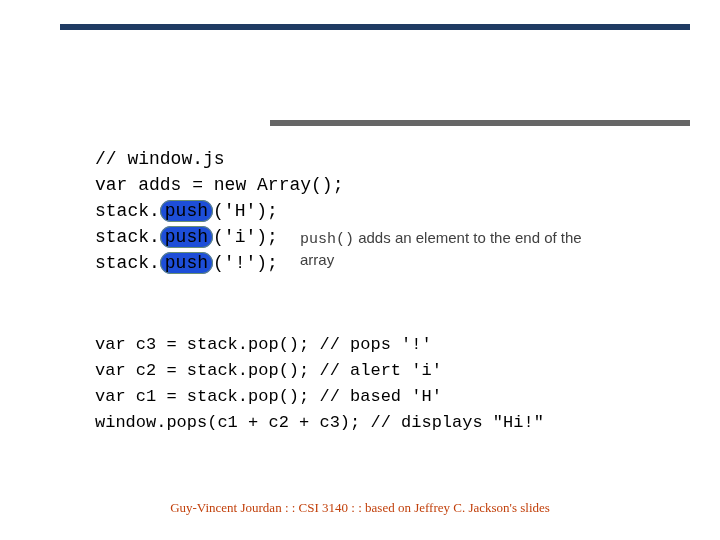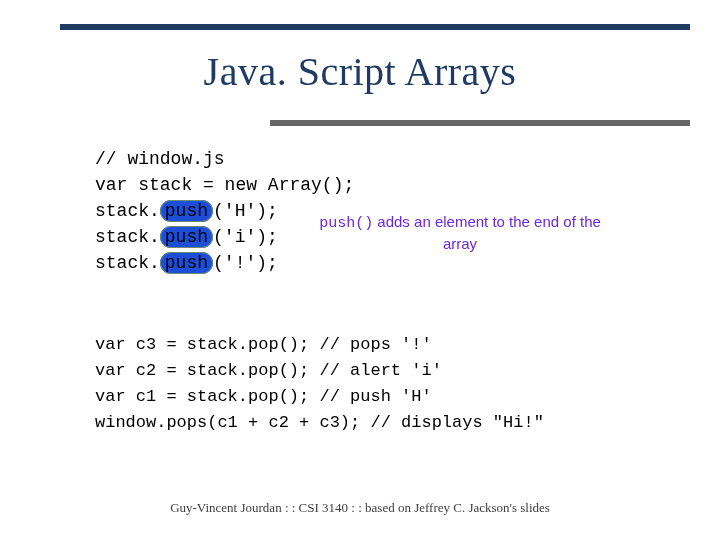--- a/index.html
+++ b/index.html
@@ -55,73 +55,71 @@
   }
   .hl {
     background: #1d4ed8;
     border: 1px solid #6a8f74;
     border-radius: 14px;
     padding: 0 4px;
   }
   .callout {
     position: absolute;
     left: 300px;
-    top: 212px;
+    top: 228px;
     width: 320px;
     font-family: Arial, Helvetica, sans-serif;
     font-size: 15px;
-    color: #6d28d9;
+    color: #404040;
     line-height: 1.3;
-    text-align: center;
   }
   .callout .mono {
     font-family: "Courier New", Courier, monospace;
   }
   .footer {
     position: absolute;
     left: 0;
     right: 0;
     bottom: 24px;
     text-align: center;
     font-family: Georgia, serif;
     font-size: 13px;
-    color: #404040;
+    color: #c2410c;
   }
   .code-lower {
     position: absolute;
     left: 95px;
     top: 332px;
     font-family: "Courier New", Courier, monospace;
     font-size: 17px;
     line-height: 26px;
     color: #000;
     white-space: pre;
   }
 </style>
 </head>
 <body>
 
 <div class="slide">
 
   <div class="top-rule"></div>
 
-  <div class="title">Java. Script Arrays</div>
 
   <div class="mid-rule"></div>
 
   <div class="code-block"><span>// window.js</span>
-<span>var stack = new Array();</span>
+<span>var adds = new Array();</span>
 <span>stack.</span><span class="hl">push</span><span>('H');</span>
 <span>stack.</span><span class="hl">push</span><span>('i');</span>
 <span>stack.</span><span class="hl">push</span><span>('!');</span></div>
 
   <div class="callout">
     <span class="mono">push()</span><span> adds an element to the end of the array</span>
   </div>
 
   <div class="code-lower"><span>var c3 = stack.pop(); // pops '!'</span>
 <span>var c2 = stack.pop(); // alert 'i'</span>
-<span>var c1 = stack.pop(); // push 'H'</span>
+<span>var c1 = stack.pop(); // based 'H'</span>
 <span>window.pops(c1 + c2 + c3); // displays "Hi!"</span></div>
 
   <div class="footer">Guy-Vincent Jourdan : : CSI 3140 : : based on Jeffrey C. Jackson's slides</div>
 
 </div>
 
 </body></html>

